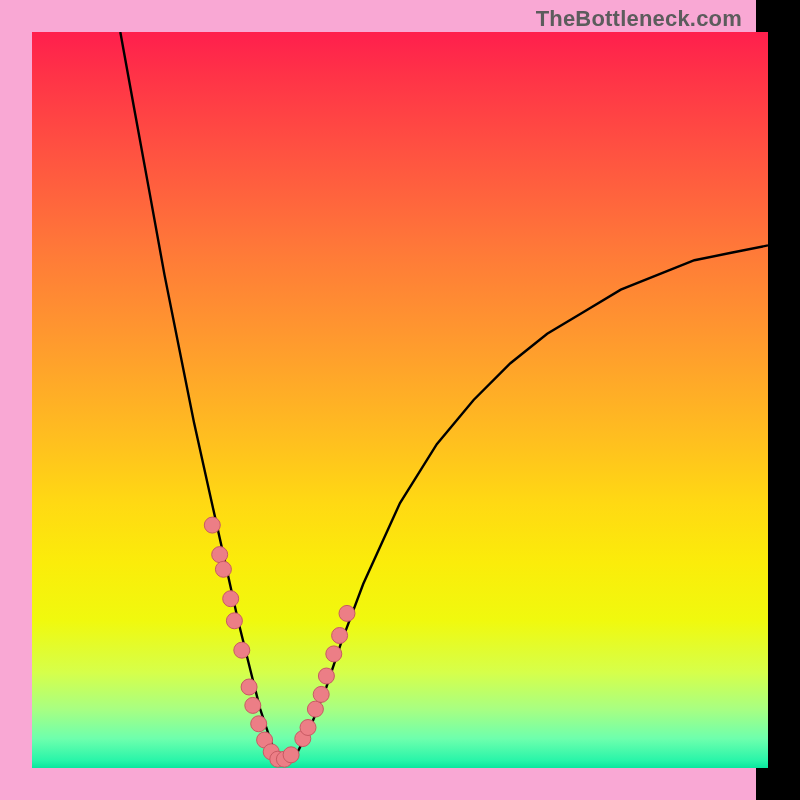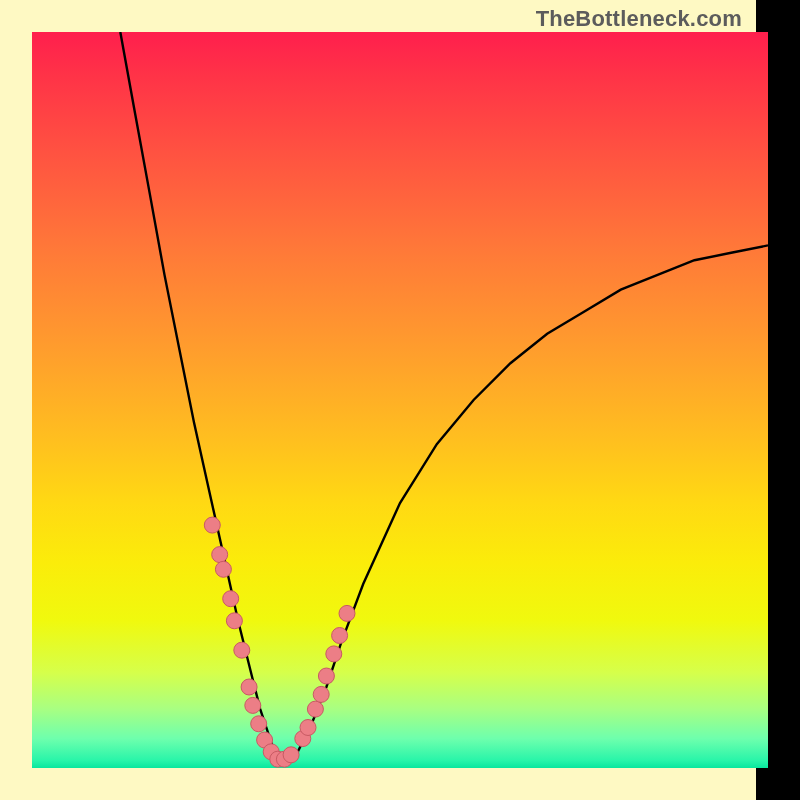--- a/index.html
+++ b/index.html
@@ -9,21 +9,21 @@
     height: 800px;
     background: #000;
     overflow: hidden;
   }
   .frame {
     position: absolute;
     left: 0;
     top: 0;
     width: 756px;
     height: 800px;
-    background: #fef9c3;
+    background: #f9a8d4;
   }
   .plot {
     position: absolute;
     left: 32px;
     top: 32px;
     width: 736px;
     height: 736px;
     overflow: hidden;
   }
   .watermark {

